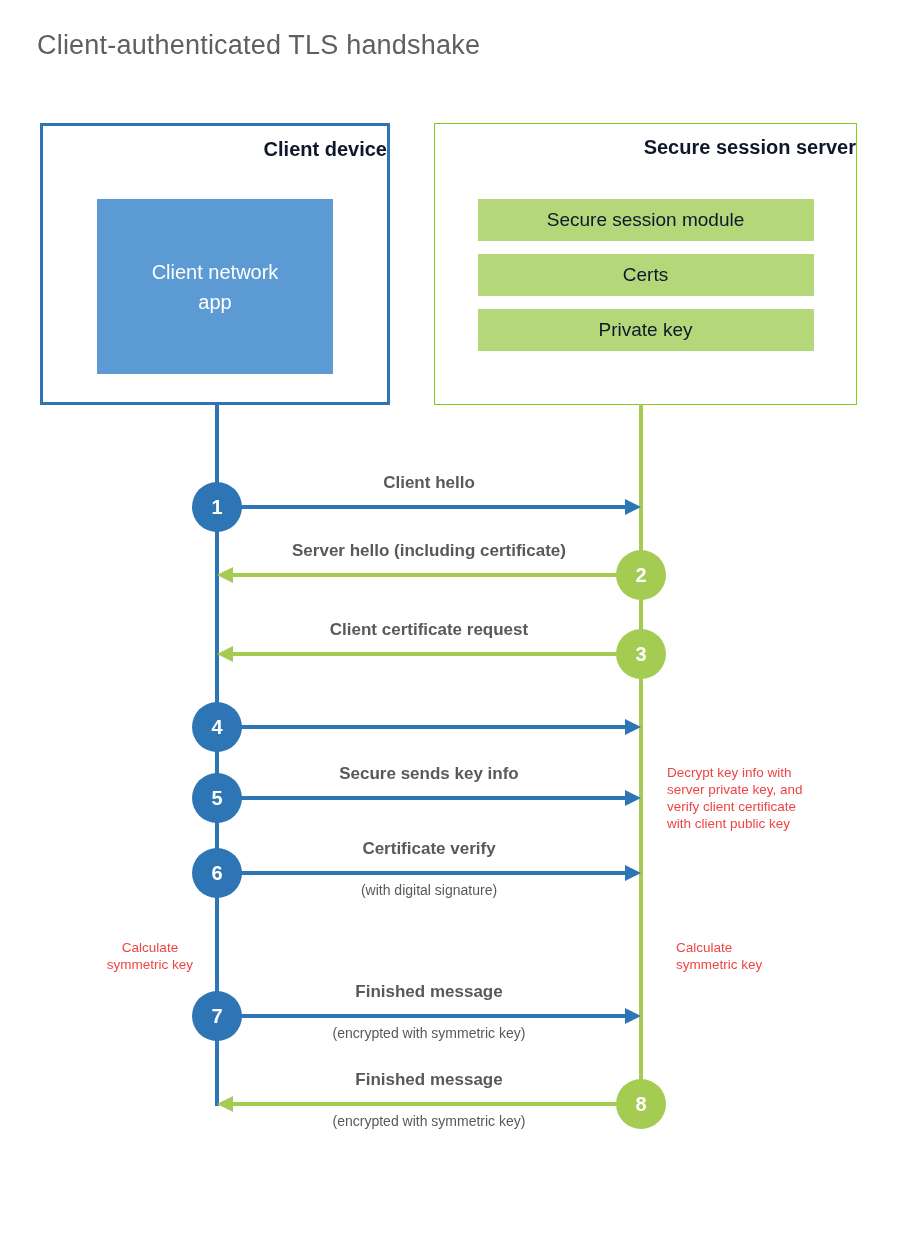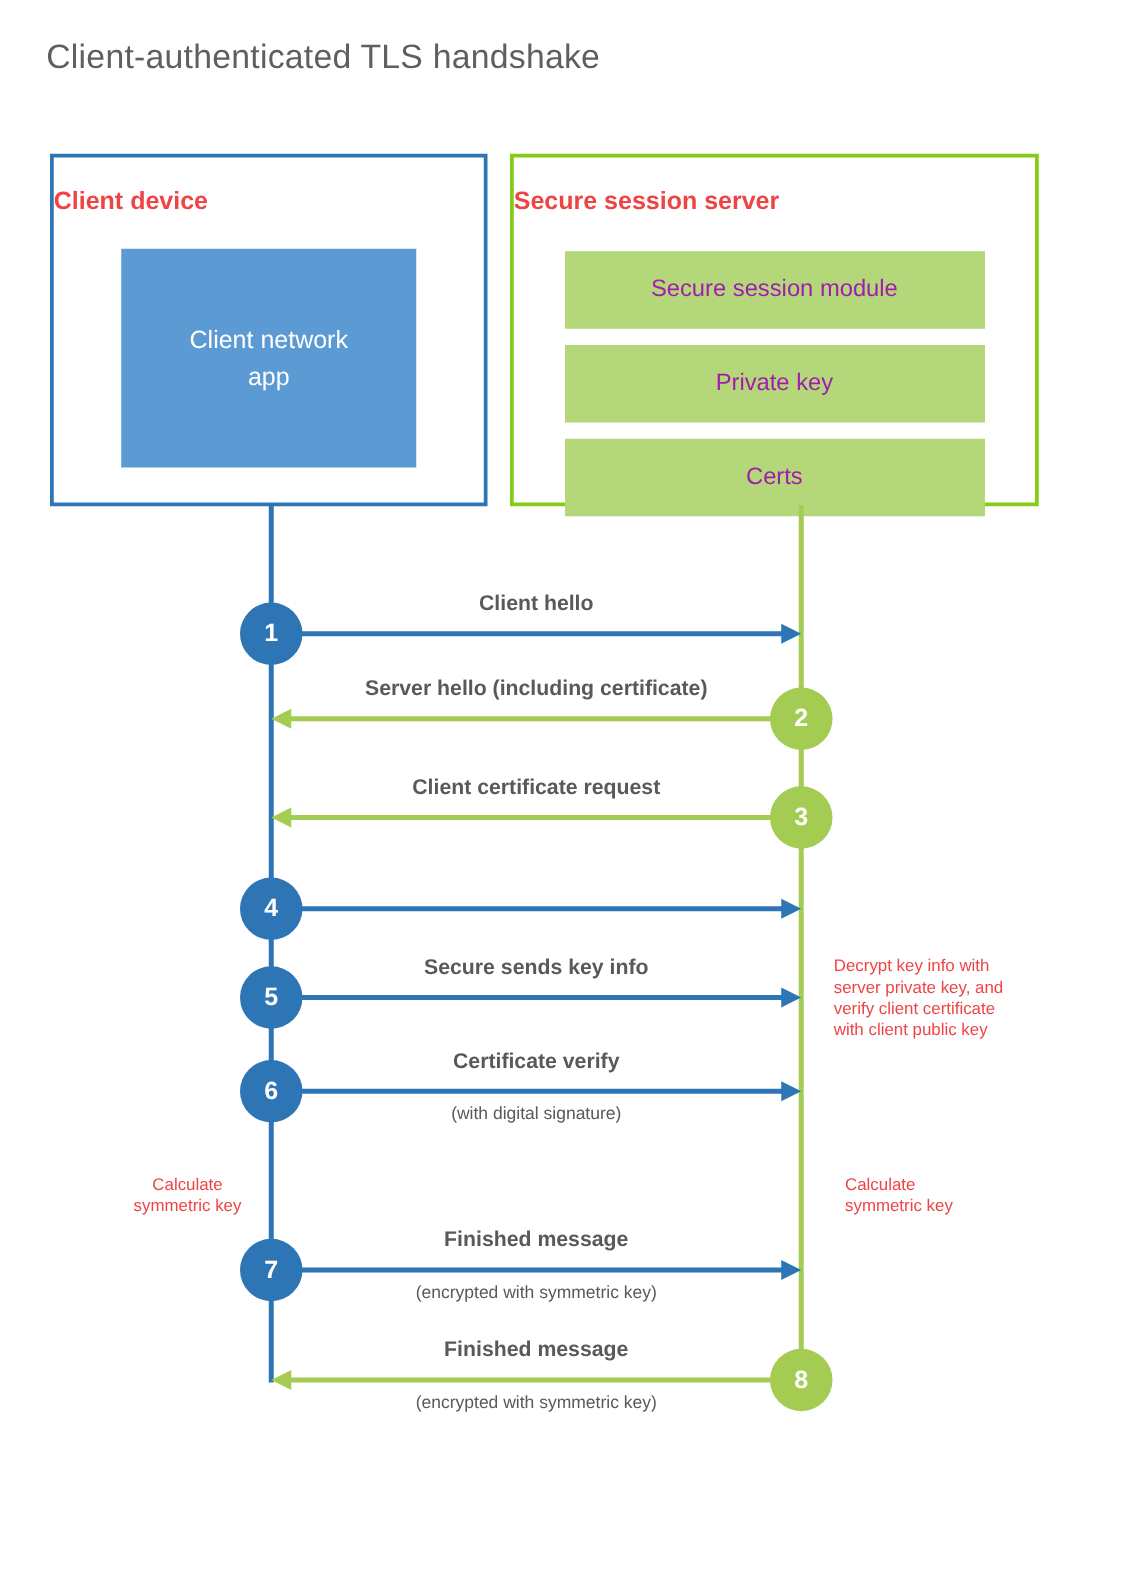--- a/index.html
+++ b/index.html
@@ -7,33 +7,33 @@
   #stage{position:relative;width:900px;height:1256px;background:#fff;overflow:hidden;}
 
   .diagram-title{
     position:absolute;left:37px;top:30px;
     font-size:27px;font-weight:300;color:#5f5f5f;letter-spacing:.2px;
   }
 
   
   .actor-box{position:absolute;top:123px;height:282px;background:#fff;box-sizing:border-box;}
   .client-box{left:40px;width:350px;border:3px solid #2e75b6;}
-  .server-box{left:408px;width:423px;border:3px solid #84cc16;}
-  .actor-title{margin-top:24px;text-align:left;font-size:20px;font-weight:bold;color:#ef4444;}
+  .server-box{left:434px;width:423px;border:1px solid #84cc16;}
+  .actor-title{margin-top:12px;text-align:right;font-size:20px;font-weight:bold;color:#0f172a;}
 
   .client-app{
     position:absolute;left:50%;transform:translateX(-50%);top:73px;
     width:236px;height:175px;background:#5b9ad2;
     display:flex;align-items:center;justify-content:center;text-align:center;
     color:#fff;font-size:20px;line-height:30px;white-space:pre-line;
   }
   .server-bar{
-    width:336px;height:62px;margin:0 auto 13px auto;background:#b4d77a;
+    width:336px;height:42px;margin:0 auto 13px auto;background:#b4d77a;
     display:flex;align-items:center;justify-content:center;
-    color:#a21caf;font-size:19px;
+    color:#0f172a;font-size:19px;
   }
   .server-bars{position:absolute;left:0;right:0;top:75px;}
 
   
   .lifeline{position:absolute;width:4px;}
   .lifeline.blue{left:215px;top:404px;height:702px;background:#2e75b6;}
   .lifeline.green{left:639px;top:404px;height:707px;background:#a4cc52;}
 
   
   .row{position:absolute;left:0;top:0;width:900px;height:50px;}
@@ -77,22 +77,22 @@
   <div class="actor-box client-box">
     <div class="actor-title">Client device</div>
     <div class="client-app">Client network
 app</div>
   </div>
 
   <div class="actor-box server-box">
     <div class="actor-title">Secure session server</div>
     <div class="server-bars">
       <div class="server-bar">Secure session module</div>
+      <div class="server-bar">Certs</div>
       <div class="server-bar">Private key</div>
-      <div class="server-bar">Certs</div>
     </div>
   </div>
 
   <div class="lifeline blue"></div>
   <div class="lifeline green"></div>
 
   <div class="row dir-right c-blue" style="top:482px">
     <div class="arrow-line"></div>
     <div class="arrow-head"></div>
     <div class="step-circle">1</div>

